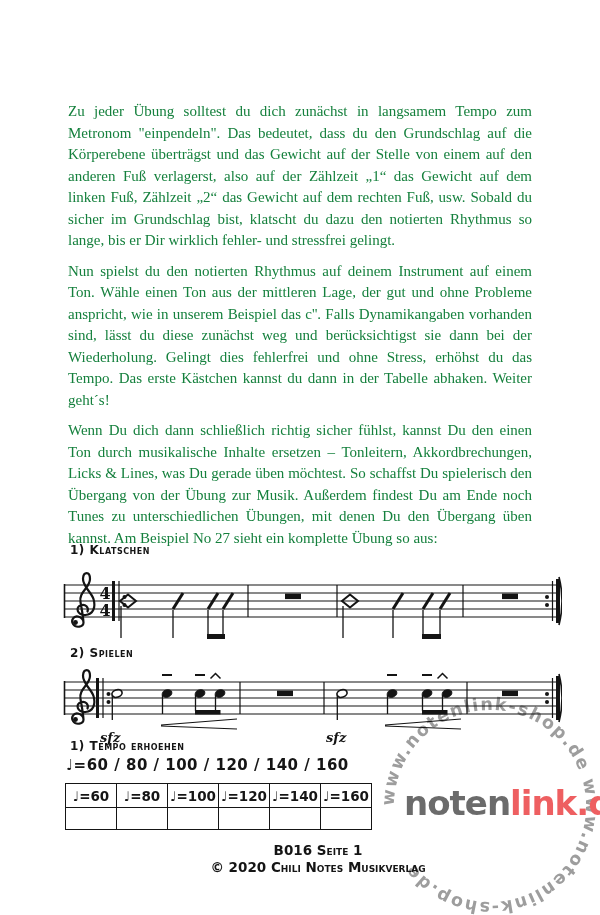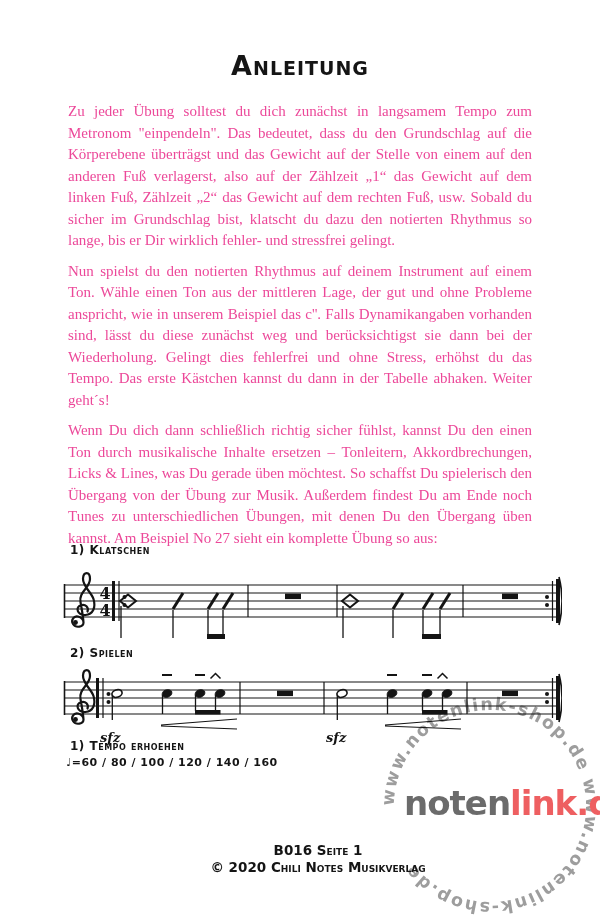--- a/index.html
+++ b/index.html
@@ -16,39 +16,39 @@
     color:#151515;
   }
   .title{
     position:absolute;top:50px;left:0;width:600px;
     text-align:center;font-size:27px;letter-spacing:1px;
   }
   
   .body-text{
     position:absolute;top:101px;left:68px;width:464px;
     font-size:15px;line-height:21.5px;text-align:justify;
-    color:#ec4899;
+    color:#15803d;
   }
   .body-text p{margin:0 0 9px 0;}
   
   .sec-label{position:absolute;font-size:12px;letter-spacing:.5px;}
   .sec1{top:543px;left:70px;}
   .sec2{top:628px;left:70px;margin-top:18px;}
   .sec3{top:739px;left:70px;}
   .no27{
     position:absolute;top:536px;left:240px;width:160px;
     text-align:center;font-size:25px;letter-spacing:1px;
   }
   .staff{position:absolute;left:62px;}
   .staff1{top:565px;}
   .staff2{top:662px;}
   .tempo-line{
     position:absolute;top:756px;left:66px;
     font-family:"DejaVu Sans",sans-serif;font-weight:bold;
-    font-size:11px;color:#151515;letter-spacing:.5px;
+    font-size:15px;color:#151515;letter-spacing:.5px;
   }
   
   .tempo-table{
     position:absolute;top:783px;left:65px;
     border-collapse:collapse;
   }
   .tempo-table td{
     width:50px;border:1.7px solid #151515;text-align:center;
     font-family:"DejaVu Sans",sans-serif;font-weight:bold;
     font-size:13.5px;color:#151515;padding:0;
@@ -102,21 +102,20 @@
       </defs>
       <text class="wm-circle-text">
         <textPath href="#wmcircle">www.notenlink-shop.de  www.notenlink-shop.de</textPath>
       </text>
     </svg>
     <div class="wm-logo"><span class="wm-noten">noten</span><span class="wm-link">link.de</span></div>
   </div>
 
   <div class="content">
 
-    <div class="title marker">Anleitung</div>
 
     <div class="body-text">
       <p>Zu jeder Übung solltest du dich zunächst in langsamem Tempo zum Metronom "einpendeln". Das bedeutet, dass du den Grundschlag auf die Körperebene überträgst und das Gewicht auf der Stelle von einem auf den anderen Fuß verlagerst, also auf der Zählzeit „1“ das Gewicht auf dem linken Fuß, Zählzeit „2“ das Gewicht auf dem rechten Fuß, usw. Sobald du sicher im Grundschlag bist, klatscht du dazu den notierten Rhythmus so lange, bis er Dir wirklich fehler- und stressfrei gelingt.</p>
       <p>Nun spielst du den notierten Rhythmus auf deinem Instrument auf einem Ton. Wähle einen Ton aus der mittleren Lage, der gut und ohne Probleme anspricht, wie in unserem Beispiel das c''. Falls Dynamikangaben vorhanden sind, lässt du diese zunächst weg und berücksichtigst sie dann bei der Wiederholung. Gelingt dies fehlerfrei und ohne Stress, erhöhst du das Tempo. Das erste Kästchen kannst du dann in der Tabelle abhaken. Weiter geht´s!</p>
       <p>Wenn Du dich dann schließlich richtig sicher fühlst, kannst Du den einen Ton durch musikalische Inhalte ersetzen – Tonleitern, Akkordbrechungen, Licks &amp; Lines, was Du gerade üben möchtest. So schaffst Du spielerisch den Übergang von der Übung zur Musik. Außerdem findest Du am Ende noch Tunes zu unterschiedlichen Übungen, mit denen Du den Übergang üben kannst. Am Beispiel No 27 sieht ein komplette Übung so aus:</p>
     </div>
 
     <div class="sec-label sec1 marker">1) Klatschen</div>
 
     <svg class="staff staff1 mus" width="500" height="82" viewBox="0 0 500 82">
@@ -251,18 +250,38 @@
           <circle cx="485" cy="40" r="2" fill="#141414"></circle>
         <line x1="490.5" y1="16" x2="490.5" y2="56" stroke-width="1.2"></line>
         <rect x="494" y="14" width="4" height="44" fill="#141414"></rect>
         <path d="M497,12 Q503,36 497,60" fill="none" stroke-width="1.6"></path>
       </g>
     </svg>
 
     <div class="sec-label sec3 marker">1) Tempo erhoehen</div>
     <div class="tempo-line">♩=60 / 80 / 100 / 120 / 140 / 160</div>
 
+    <table class="tempo-table">
+      <tbody>
+          <tr class="hdr">
+        <td>♩=60</td>
+        <td>♩=80</td>
+        <td>♩=100</td>
+        <td>♩=120</td>
+        <td>♩=140</td>
+        <td>♩=160</td>
+      </tr>
+      <tr class="empty">
+        <td></td>
+        <td></td>
+        <td></td>
+        <td></td>
+        <td></td>
+        <td></td>
+      </tr>
+    </tbody>
+      </table>
 
     <div class="footer-ref marker">B016 Seite 1</div>
     <div class="footer-copy marker">© 2020 Chili Notes Musikverlag</div>
 
   </div>
 </div>
 
 </body></html>

